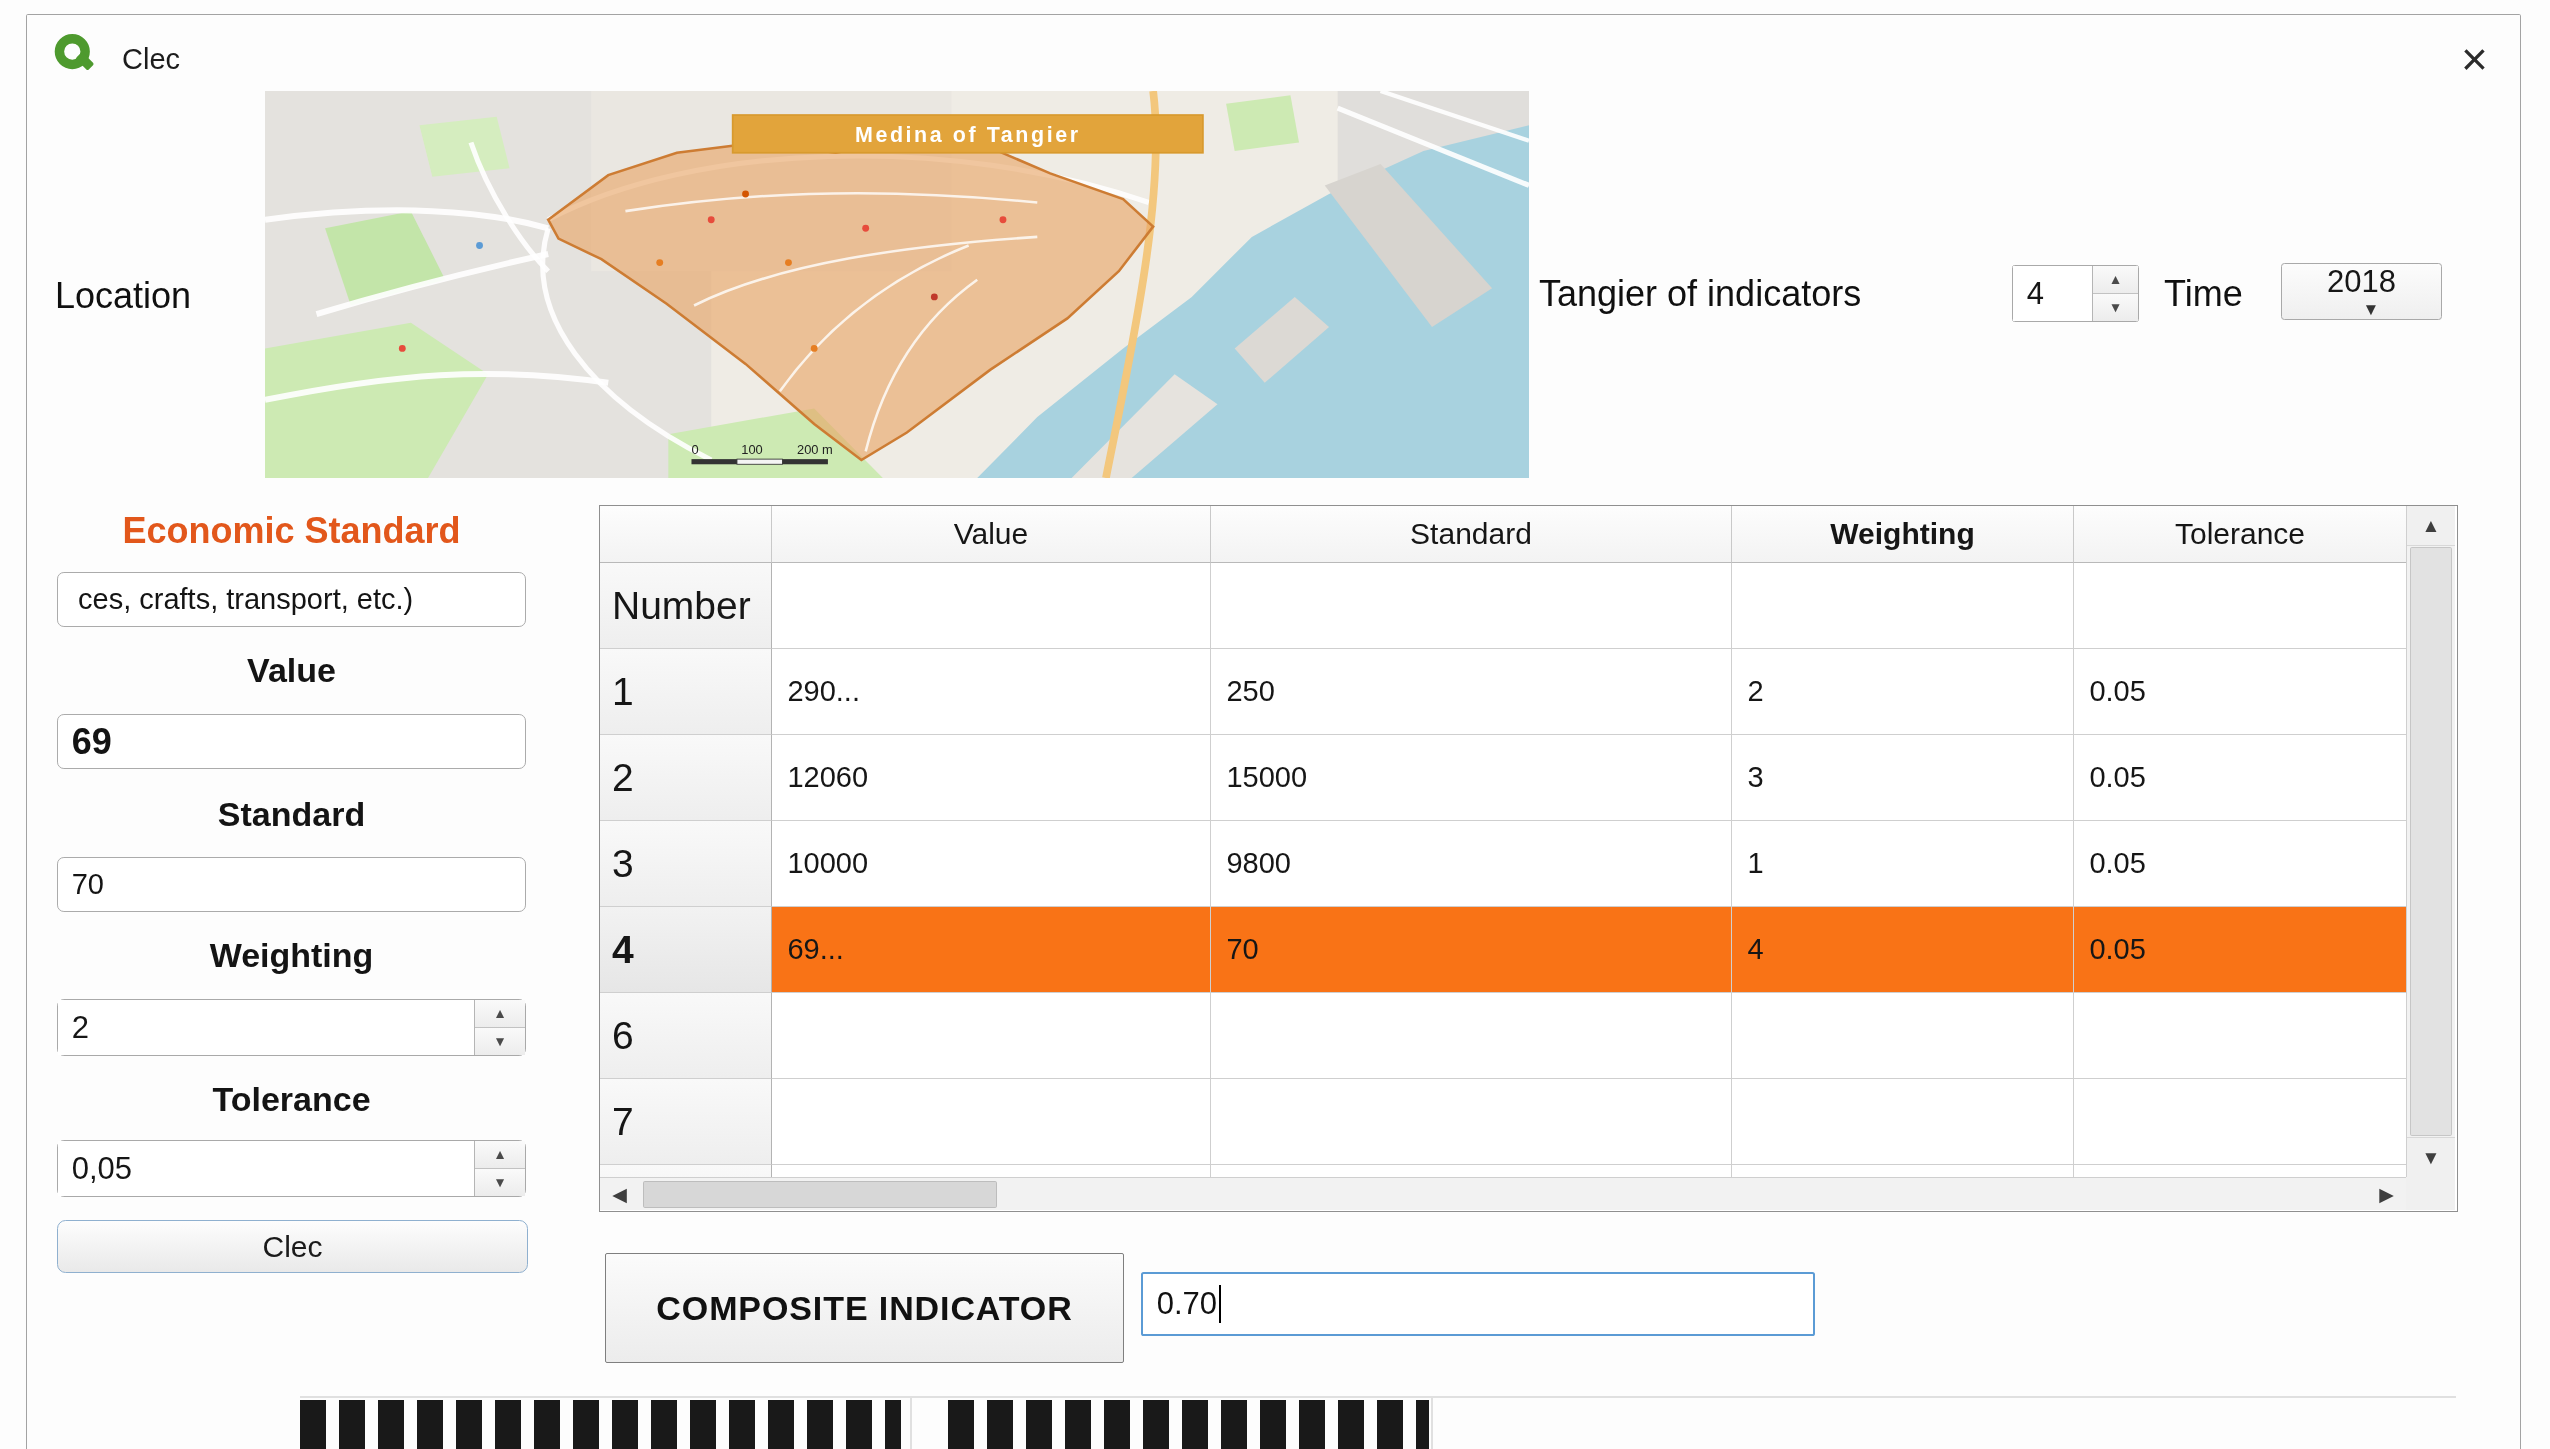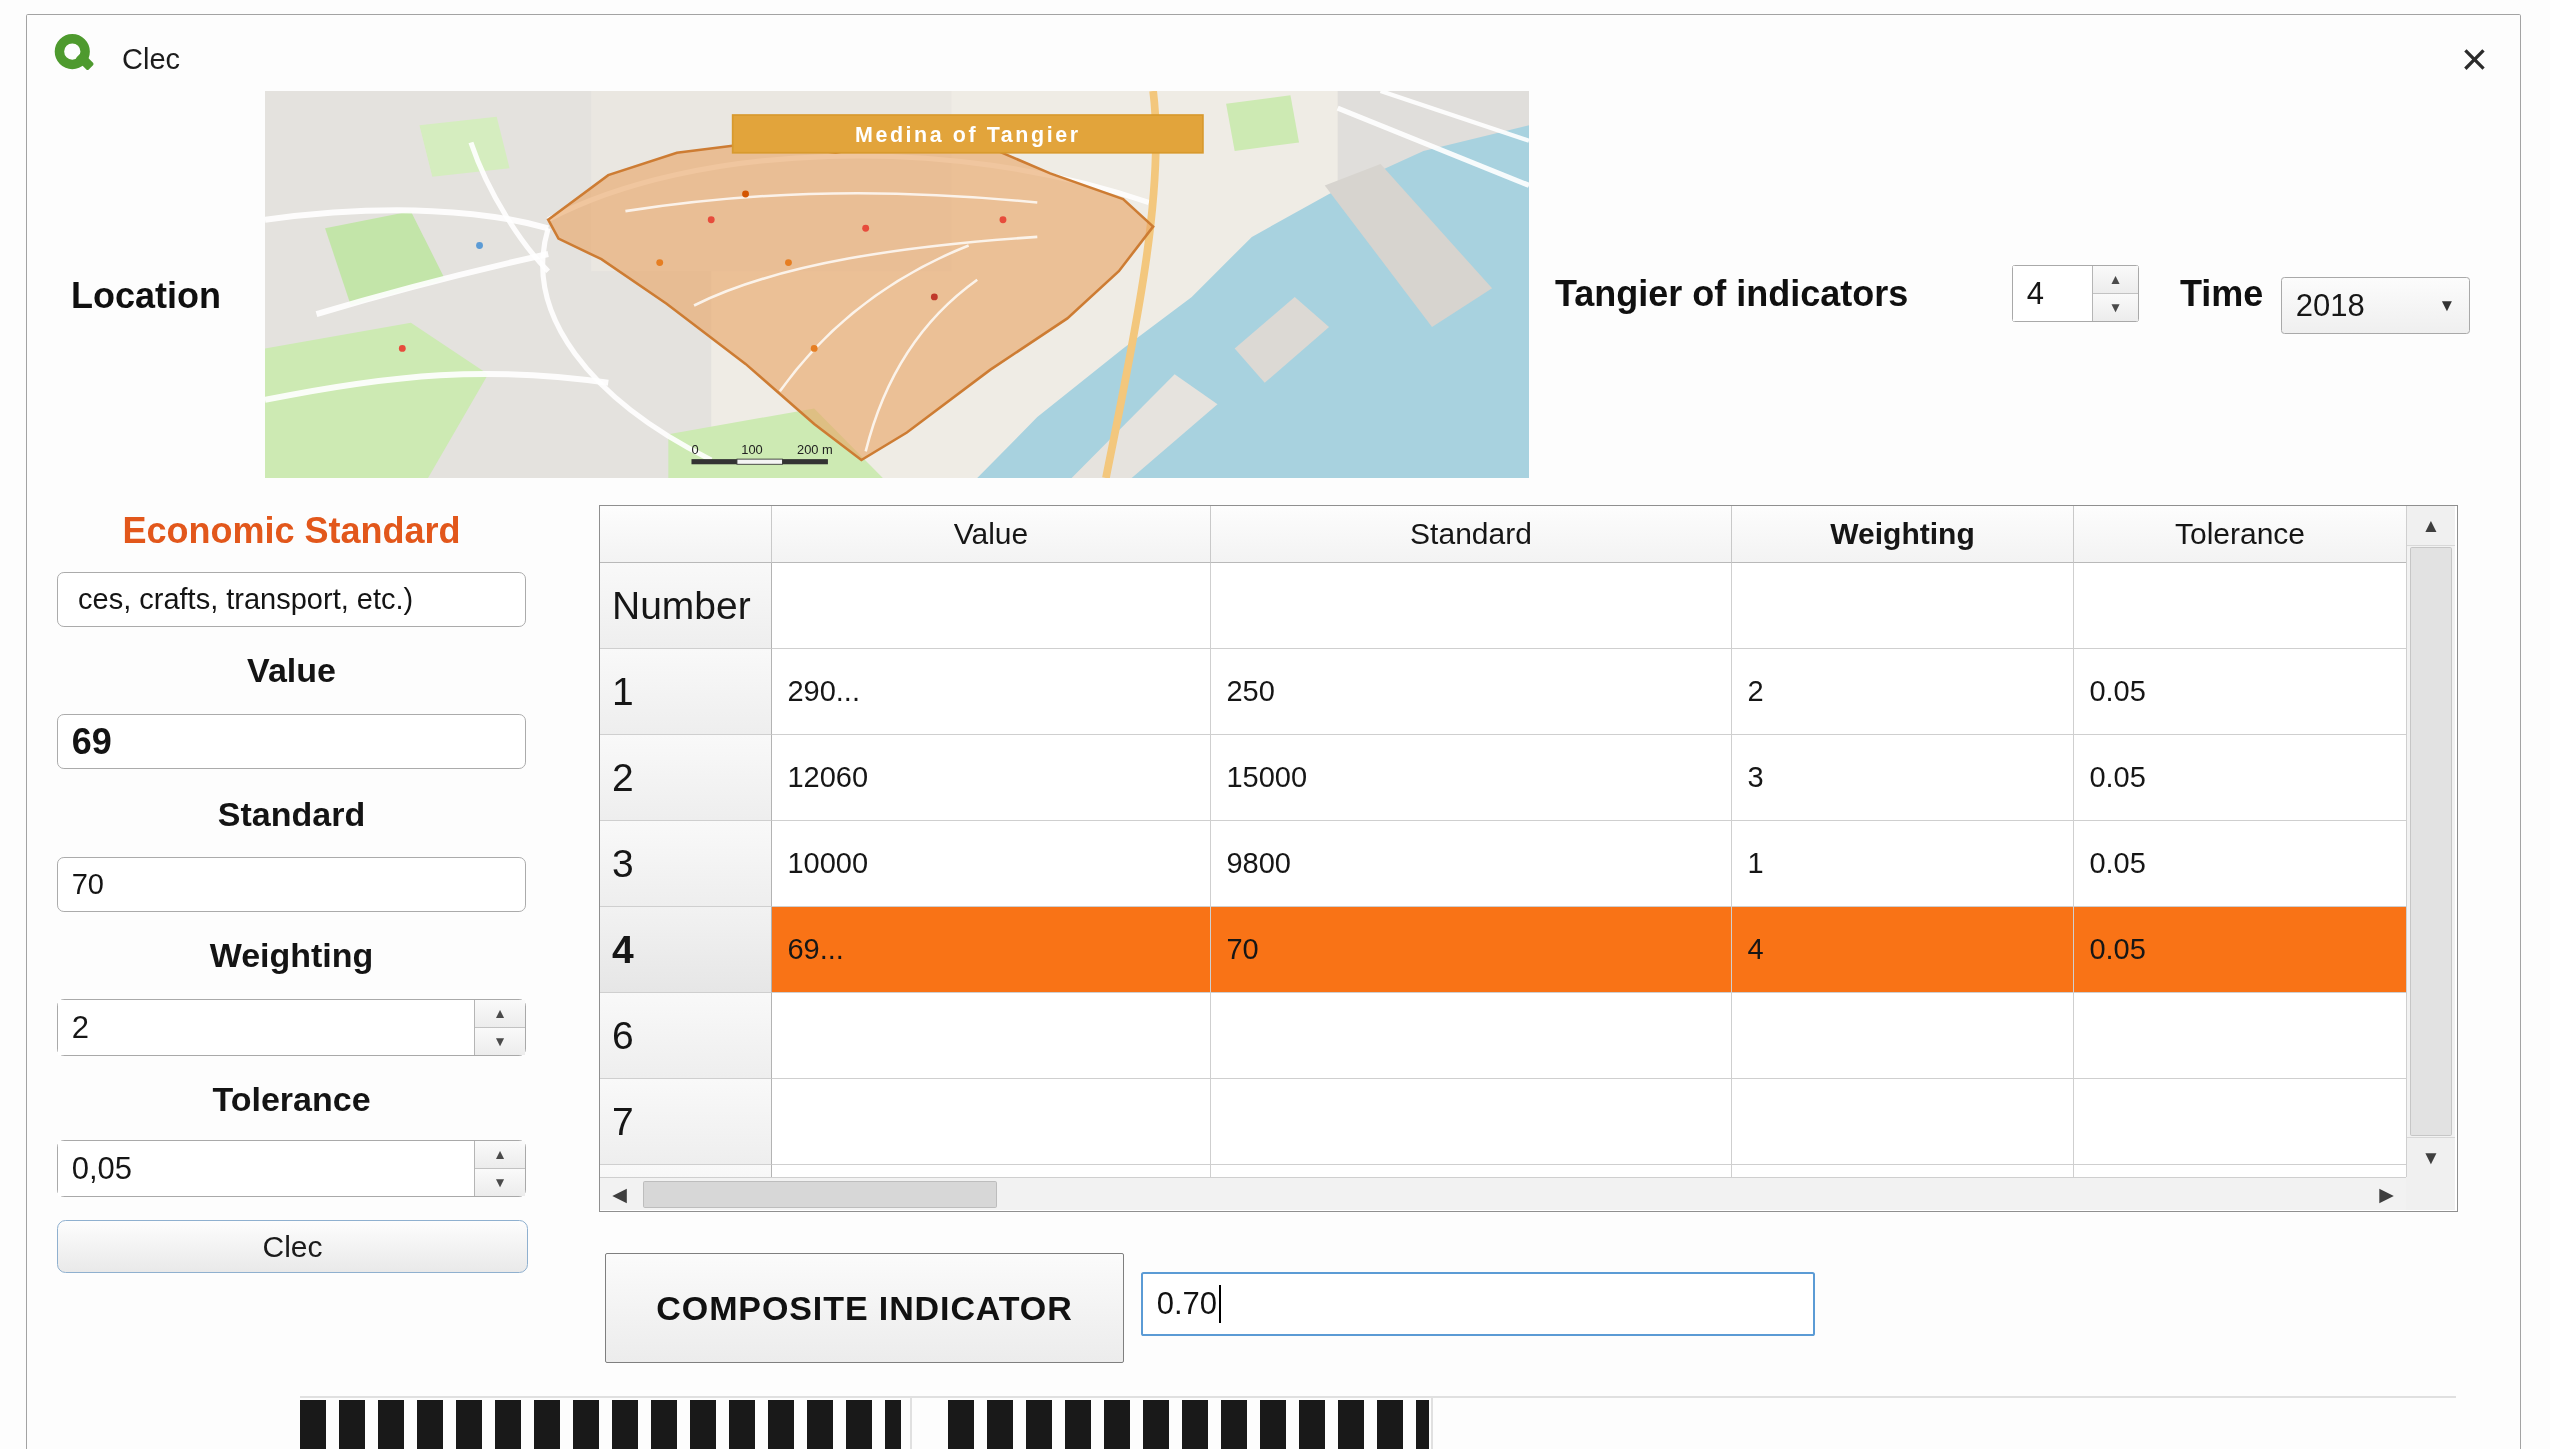--- a/index.html
+++ b/index.html
@@ -9,21 +9,21 @@
           border:1.7px solid #a3a3a3;border-radius:1.7px;pointer-events:none;}
 
   
   .titlebar-title{position:absolute;left:110px;top:43px;font-size:29px;color:#1c1c1c;margin-left:12px;}
   .app-icon{position:absolute;left:50px;top:31px;width:48px;height:48px;}
   .close-btn{position:absolute;left:2442px;top:26px;width:65px;height:65px;display:flex;
           align-items:center;justify-content:center;font-size:46px;color:#2b2b2b;cursor:pointer;}
 
   
   .map-wrap{position:absolute;left:265px;top:91px;width:1264px;height:387px;overflow:hidden;}
-  .hlabel{position:absolute;font-size:36px;font-weight:bold;color:#101010;white-space:nowrap;margin-left:16px;}
+  .hlabel{position:absolute;font-size:36px;font-weight:normal;color:#101010;white-space:nowrap;}
 
   .spinbox{position:absolute;height:57px;background:#ffffff;border:1.7px solid #a9a9a9;
           box-sizing:border-box;display:flex;border-radius:2.6px;}
   .spin-value{flex:1;display:flex;align-items:center;padding-left:13.7px;font-size:31px;background:#fff;}
   .spin-btns{width:45px;display:flex;flex-direction:column;border-left:0.9px solid #b5b5b5;}
   .spin-btn{flex:1;display:flex;align-items:center;justify-content:center;
           background:linear-gradient(#fafafa,#ececec);cursor:pointer;}
   .spin-btn + .spin-btn{border-top:0.9px solid #c2c2c2;}
   .spin-btn .tri{font-size:13.7px;color:#4a4a4a;line-height:1;}
 
@@ -190,21 +190,21 @@
           <span class="tri">▲</span>
         </div>
       <div class="spin-btn">
           <span class="tri">▼</span>
         </div>
     </div>
   </div>
 
   <div class="hlabel" style="left:2164px;top:273px;">Time</div>
 
-  <div class="combo" style="left:2281px;top:277px;width:189px;">
+  <div class="combo" style="left:2281px;top:263px;width:161px;flex-direction:column;">
     <span>2018</span>
     <span class="combo-arrow">▼</span>
   </div>
 
   <div class="panel-title" style="top:510px;">Economic Standard</div>
 
   <input class="panel-input" style="top: 572px; padding-left: 20px;" readonly="" value="ces, crafts, transport, etc.)">
 
   <div class="panel-label" style="top:651px;">Value</div>
   <input class="panel-input big" style="top: 714px;" readonly="" value="69">

